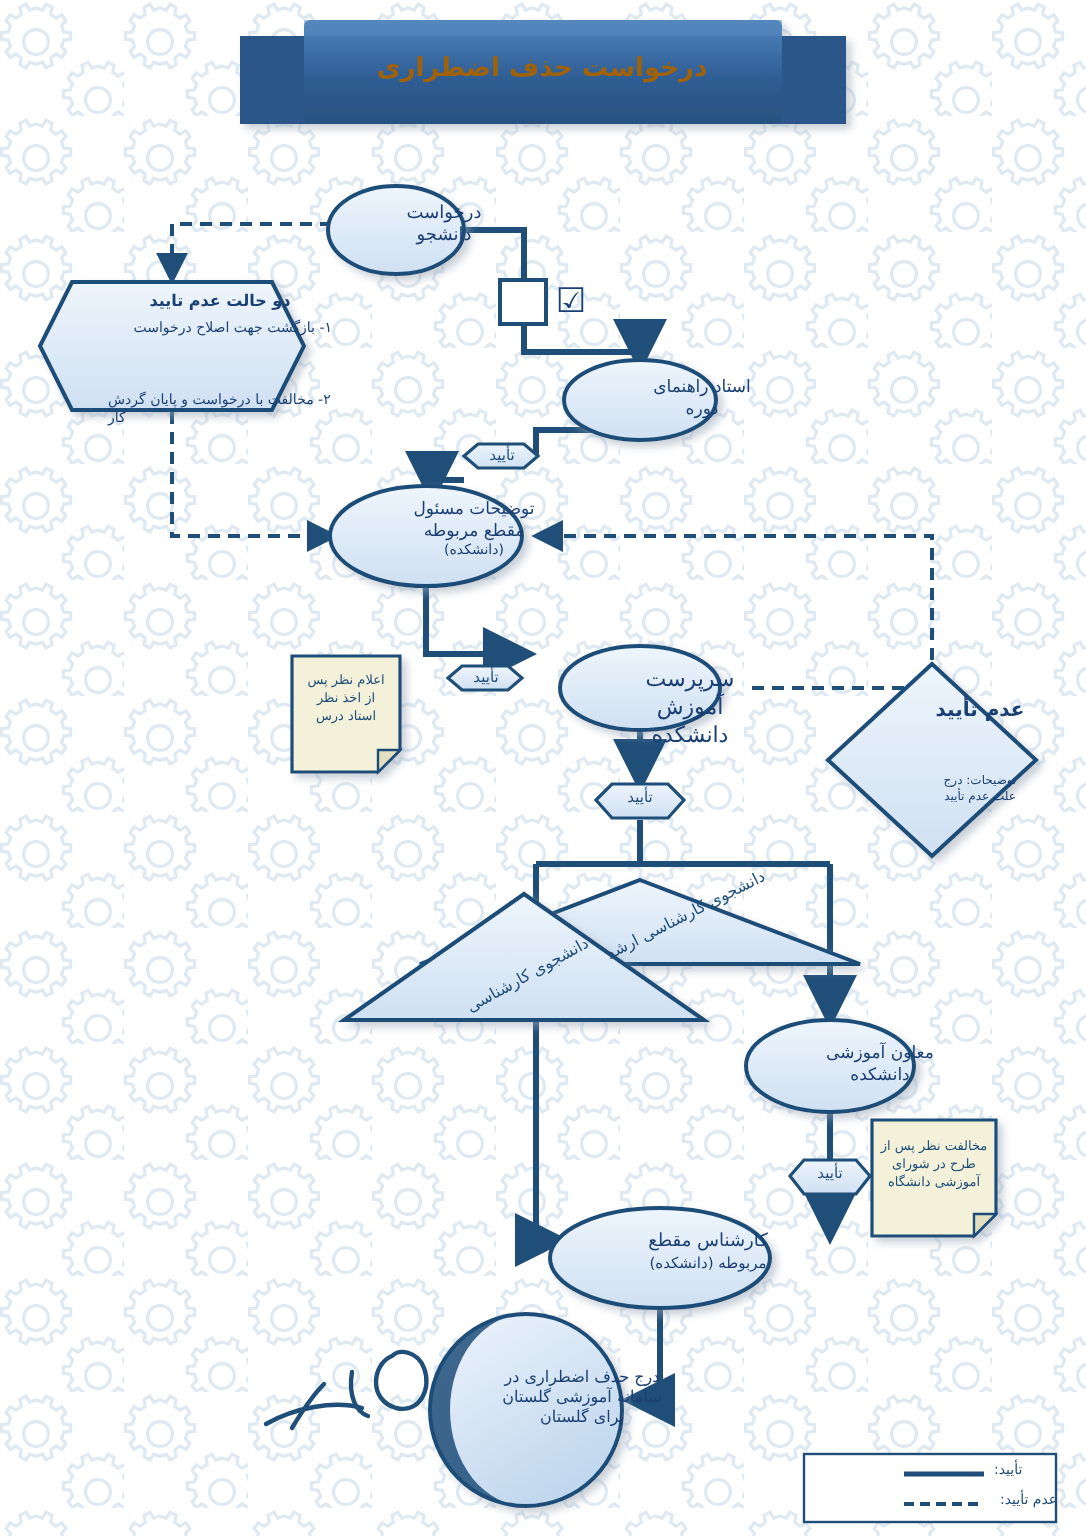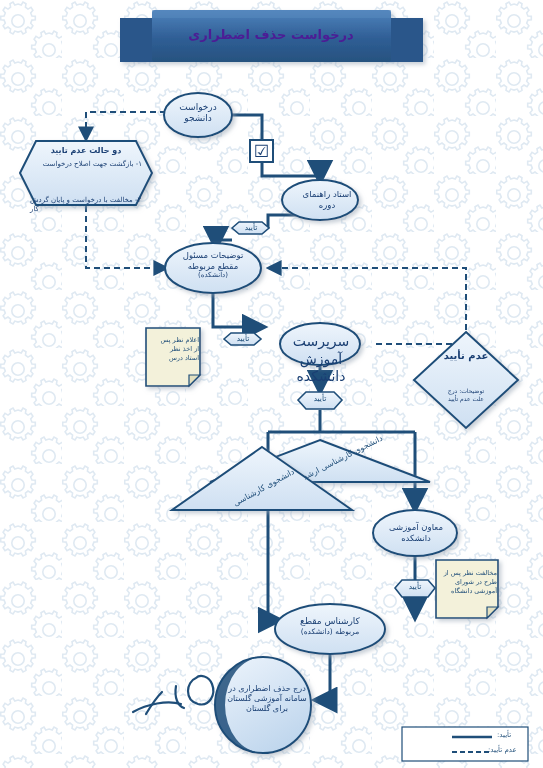--- a/index.html
+++ b/index.html
@@ -6,35 +6,35 @@
   body{
     width:543px;height:768px;
     background:#ffffff;
     font-family:"DejaVu Sans", sans-serif;
     direction:rtl;
     overflow:hidden;
   }
   #root{position:relative;width:543px;height:768px;overflow:hidden;}
   .layer{position:absolute;left:0;top:0;width:543px;height:768px;}
   svg{display:block;}
-  .txt{position:absolute;color:#1a3f73;text-align:center;line-height:1.25;}
+  .txt{position:absolute;color:#1a3f73;text-align:center;line-height:1.25;padding-left:24px;}
   .bold{font-weight:bold;}
   .flowlabel{
     position:absolute;color:#1f4e79;font-size:7.5px;text-align:center;
     line-height:1.2;
   }
   .note-txt{
-    position:absolute;color:#1f4e79;font-size:6.5px;
+    position:absolute;color:#1f4e79;font-size:6.5px;text-align:center;
     line-height:1.35;
   }
   .legend-txt{position:absolute;color:#1f4e79;font-size:7px;}
   .rot-a{transform:rotate(-27deg);transform-origin:50% 50%;}
   .rot-b{transform:rotate(-29deg);transform-origin:50% 50%;}
   .banner-txt{
-    position:absolute;color:#4c1d95;font-weight:bold;font-size:13px;
+    position:absolute;color:#a16207;font-weight:bold;font-size:13px;
     letter-spacing:0.5px;text-align:center;width:260px;
   }
 </style>
 </head>
 <body>
 
 <div id="root">
 
   <svg class="layer" width="543" height="768" viewBox="0 0 543 768" aria-hidden="true">
     <defs>
@@ -245,21 +245,21 @@
     </div>
 
     <div class="note-txt" style="left:147px;top:336px;width:52px;">
       <div>اعلام نظر پس</div>
       <div>از اخذ نظر</div>
       <div>استاد درس</div>
     </div>
 
     <div class="flowlabel" style="left:224px;top:334px;width:38px;">تأیید</div>
 
-    <div class="txt" style="left:283px;top:333px;width:76px;font-size:14px;">
+    <div class="txt" style="left:283px;top:333px;width:76px;font-size:11px;">
       <div>سرپرست آموزش</div>
       <div>دانشکده</div>
     </div>
 
     <div class="txt bold" style="left:430px;top:350px;width:72px;font-size:10px;">عدم تأیید</div>
     <div class="txt" style="left:430px;top:387px;width:72px;font-size:6px;">
       <div>توضیحات: درج</div>
       <div>علت عدم تأیید</div>
     </div>
 
@@ -287,16 +287,16 @@
       <div style="font-size:7.5px;">مربوطه (دانشکده)</div>
     </div>
 
     <div class="txt" style="left:221px;top:684px;width:92px;font-size:8px;">
       <div>درج حذف اضطراری در</div>
       <div>سامانه آموزشی گلستان</div>
       <div>برای گلستان</div>
     </div>
 
     <div class="legend-txt" style="left:497px;top:731px;">تأیید:</div>
-    <div class="legend-txt" style="left:488px;top:746px;">عدم تأیید:</div>
+    <div class="legend-txt" style="left:500px;top:746px;">عدم تأیید:</div>
 
   </div>
 </div>
 
 </body></html>

